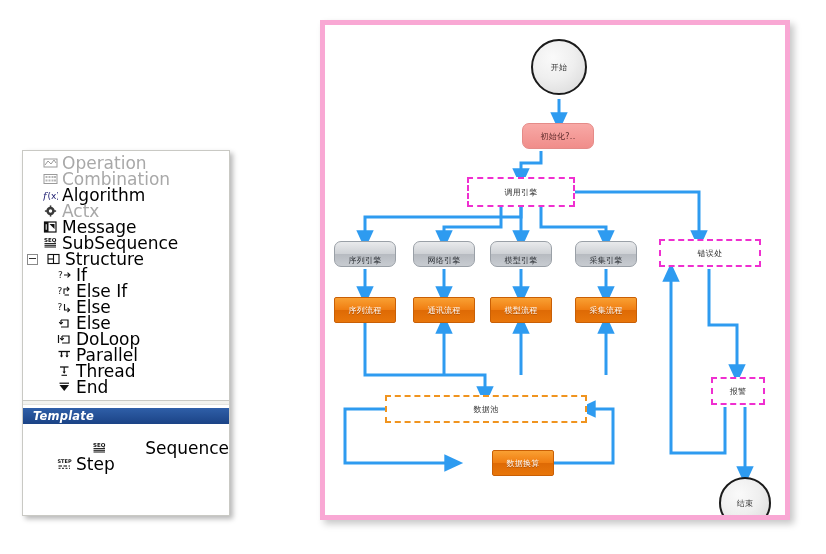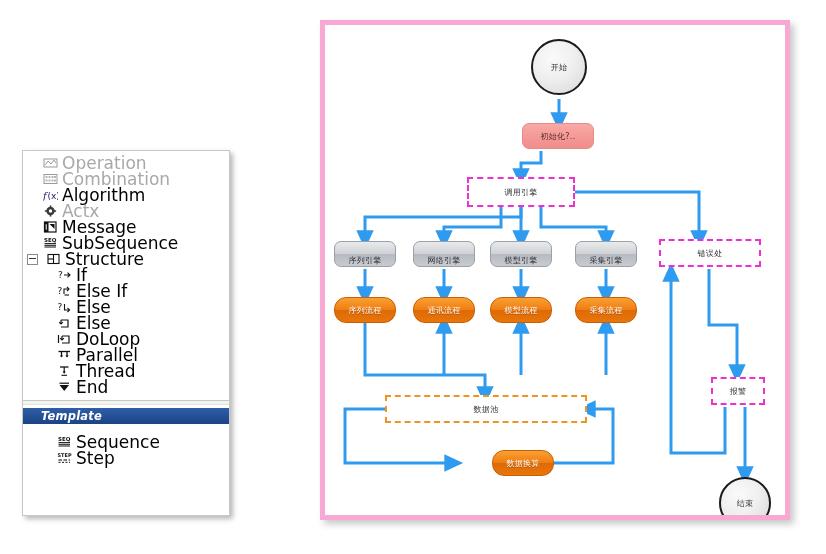--- a/index.html
+++ b/index.html
@@ -54,21 +54,21 @@
 
   
   .sep{
     height:3px;border-top:1px solid #c9c9c4;border-bottom:1px solid #e4e4e0;
     margin:5px 0 0 0;background:#f2f2ee;
   }
   .bandwrap{margin-top:3px;}
   .band{
     background:linear-gradient(to bottom,#2f5fa8 0%,#1b4386 100%);
     color:#fff;font-weight:bold;font-size:11.5px;
-    height:16px;line-height:16px;padding-left:18px;
+    height:16px;line-height:16px;padding-left:10px;
     font-style:italic;
     letter-spacing:.2px;
   }
 
   
   #canvas{
     position:absolute;left:320px;top:20px;width:470px;height:500px;
     background:#ffffff;
     border:5px solid #f9a8d4;
     box-shadow:4px 4px 7px rgba(0,0,0,.22);
@@ -103,21 +103,21 @@
   
   .grey{
     border-radius:7px;
     background:linear-gradient(to bottom,#e9eaec 0%,#cfd2d6 48%,#b7bbc1 52%,#c8ccd1 100%);
     border:1px solid #9aa0a7;
     color:#2f3338;
     align-items:flex-end;
   }
   
   .orange{
-    border-radius:12px;
+    border-radius:2px;
     background:linear-gradient(to bottom,#f9a033 0%,#f07e12 48%,#de6a05 52%,#e8760a 100%);
     border:1px solid #c95f05;
     color:#fff;
     text-shadow:0 1px 0 rgba(120,50,0,.5);
   }
   
   .dashm{
     border:2px dashed #ef2fd0;
     background:#ffffff;
     color:#333;
@@ -333,21 +333,21 @@
         </svg>
       </span>
       <span class="lbl">End</span>
     </div>
 
     <div class="sep"></div>
 
     <div class="bandwrap">
       <div class="band">Template</div>
 
-      <div class="row indent1" style="margin-top:10px;">
+      <div class="row indent1" style="margin-top:16px;justify-content:space-between;">
         <span class="dots"></span>
         <span class="ico">
           <svg width="15" height="14" viewBox="0 0 15 14">
             <text x="1" y="6" font-family="DejaVu Sans, sans-serif" font-size="5.5" font-weight="bold" fill="#111">SEQ</text>
             <g stroke="#111" stroke-width="1">
               <path d="M1.5 7.6 L13 7.6"></path>
                 <path d="M1.5 9.3 L13 9.3"></path>
                 <path d="M1.5 11 L13 11"></path>
             </g>
           </svg>

